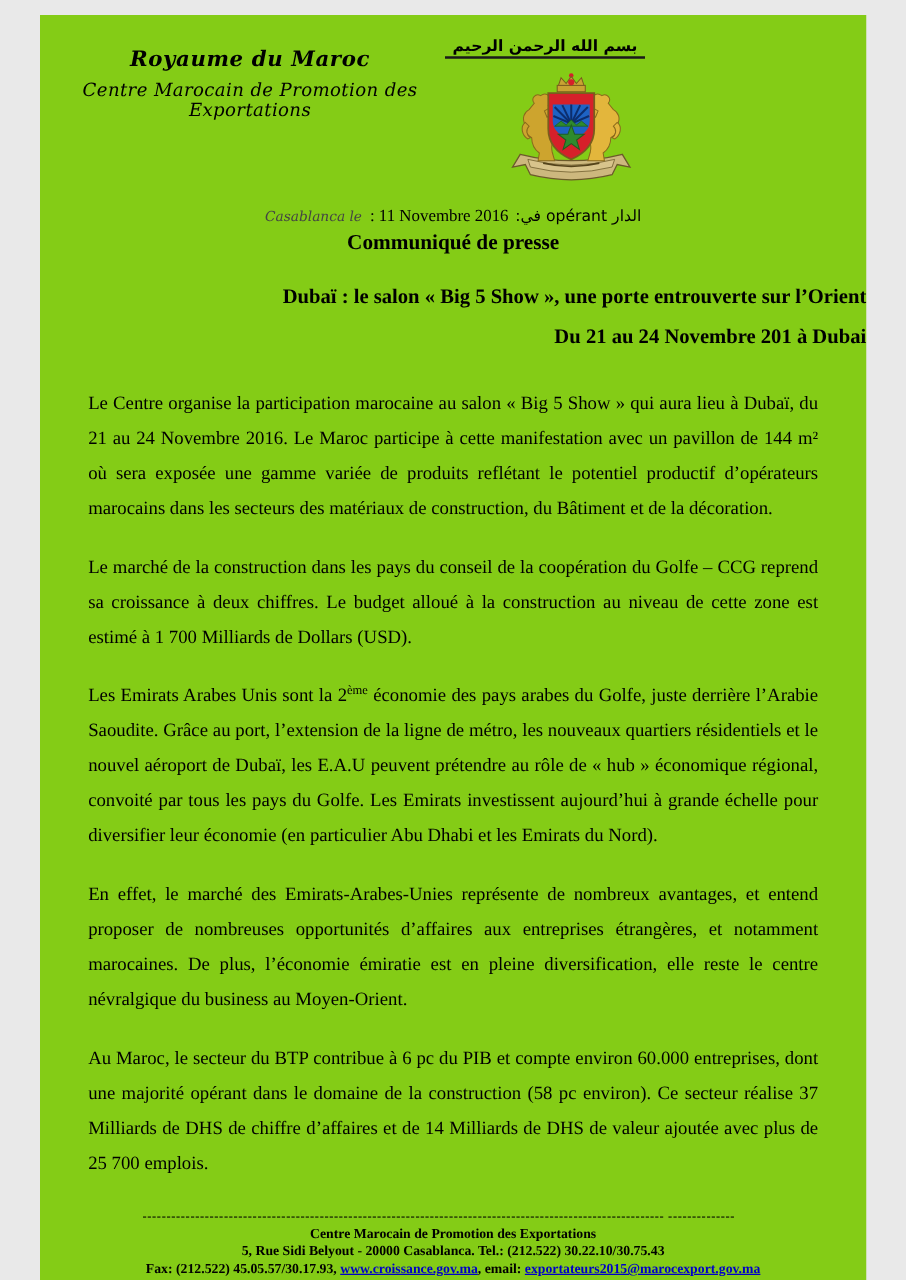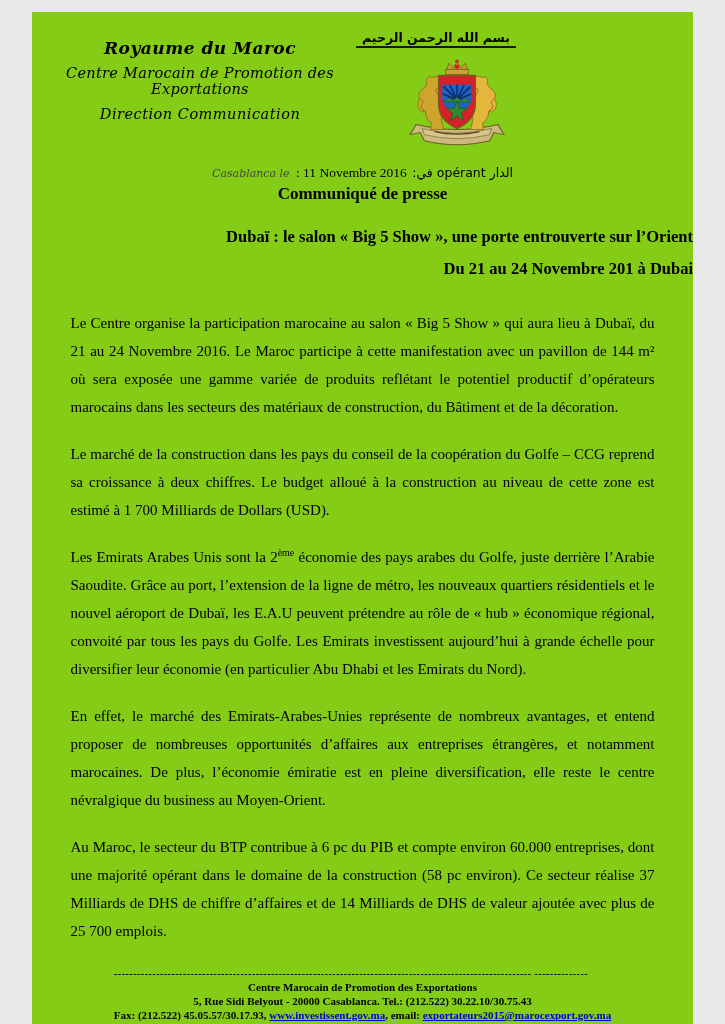--- a/index.html
+++ b/index.html
@@ -73,21 +73,20 @@
 </head>
 <body>
 
 <div class="page">
 
   <div class="header">
 
     <div class="header-left">
       <div class="script hl1">Royaume du Maroc</div>
       <div class="script hl2">Centre Marocain de Promotion des Exportations</div>
-      <div class="script hl3">Direction Communication</div>
     </div>
 
     <div class="header-center">
       <span class="bismillah">بسم الله الرحمن الرحيم</span>
       <div class="coat">
         <svg width="98" height="88" viewBox="0 0 96 86">
 
           <g>
             <path d="M8,64 L2,74 L12,72 L16,80 Q48,88 80,80 L84,72 L94,74 L88,64 Q48,74 8,64 Z" fill="#cdb87e" stroke="#6b5a2a" stroke-width="1"></path>
             <path d="M14,68 Q48,77 82,68 L80,74 Q48,82 16,74 Z" fill="#d8c48c" stroke="#6b5a2a" stroke-width="0.6"></path>
@@ -153,17 +152,17 @@
     <p class="para"><span>Les Emirats Arabes Unis sont la 2</span><sup>ème</sup><span> économie des pays arabes du Golfe, juste derrière l’Arabie Saoudite. Grâce au port, l’extension de la ligne de métro, les nouveaux quartiers résidentiels et le nouvel aéroport de Dubaï, les E.A.U peuvent prétendre au rôle de « hub » économique régional, convoité par tous les pays du Golfe. Les Emirats investissent aujourd’hui à grande échelle pour diversifier leur économie (en particulier Abu Dhabi et les Emirats du Nord).</span></p>
     <p class="para">En effet, le marché des Emirats-Arabes-Unies représente de nombreux avantages, et entend proposer de nombreuses opportunités d’affaires aux entreprises étrangères, et notamment marocaines. De plus, l’économie émiratie est en pleine diversification, elle reste le centre névralgique du business au Moyen-Orient.</p>
     <p class="para">Au Maroc, le secteur du BTP contribue à 6 pc du PIB et compte environ 60.000 entreprises, dont une majorité opérant dans le domaine de la construction (58 pc environ). Ce secteur réalise 37 Milliards de DHS de chiffre d’affaires et de 14 Milliards de DHS de valeur ajoutée avec plus de 25 700 emplois.</p>
   </div>
 
   <div class="footer">
     <div class="separator">------------------------------------------------------------------------------------------------------------- --------------</div>
     <div>Centre Marocain de Promotion des Exportations</div>
     <div>5, Rue Sidi Belyout - 20000 Casablanca. Tel.: (212.522) 30.22.10/30.75.43</div>
     <div>
-      <span>Fax: (212.522) 45.05.57/30.17.93, </span><span class="flink">www.investissent.gov.ma</span><span>,  email: </span><span class="flink">exportateurs2015@marocexport.gov.ma</span>
+      <span>Fax: (212.522) 45.05.57/30.17.93, </span><span class="flink">www.croissance.gov.ma</span><span>,  email: </span><span class="flink">exportateurs2015@marocexport.gov.ma</span>
     </div>
   </div>
 
 </div>
 
 </body></html>

